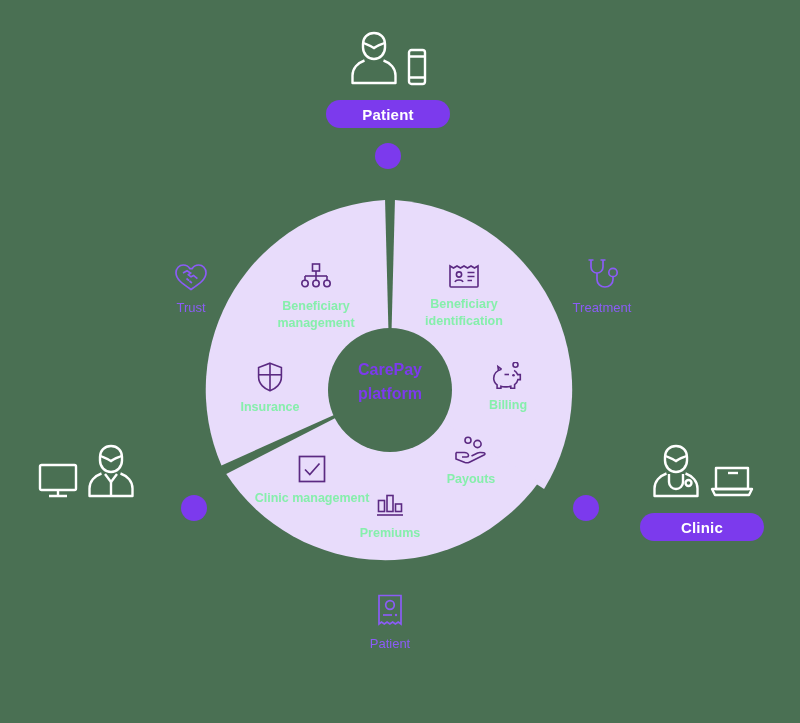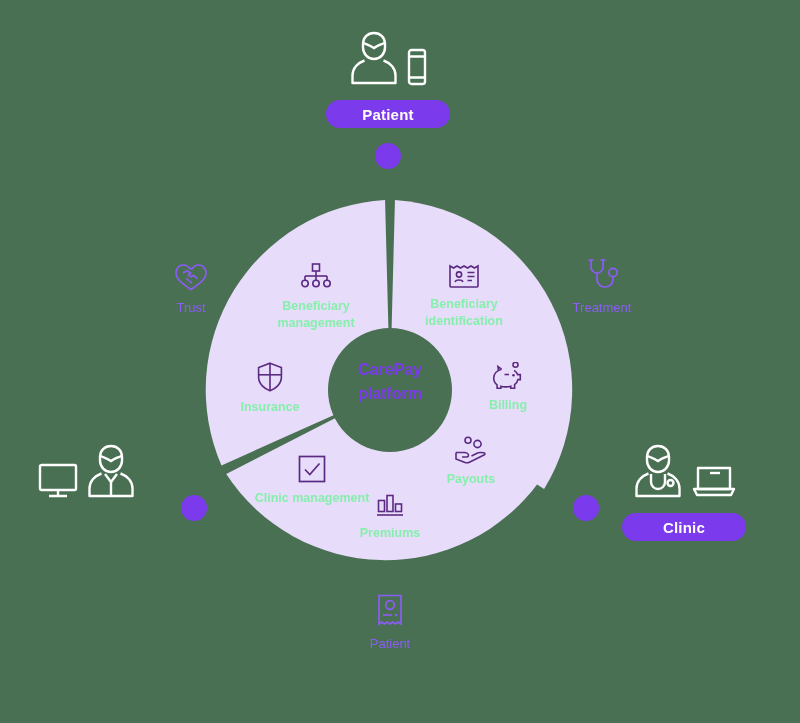--- a/index.html
+++ b/index.html
@@ -44,21 +44,21 @@
     align-items: center;
     justify-content: center;
     height: 28px;
     min-width: 124px;
     padding: 0 18px;
     box-sizing: border-box;
   }
 
   #actor-patient { left: 326px; top: 30px; }
   #actor-funder  { left: 38px;  top: 443px; }
-  #actor-clinic  { left: 622px; top: 443px; }
+  #actor-clinic  { left: 640px; top: 443px; }
 
   
   .dot {
     position: absolute;
     width: 26px;
     height: 26px;
     border-radius: 50%;
     background: #7c3aed;
   }
   #dot-patient { left: 375px; top: 143px; }

